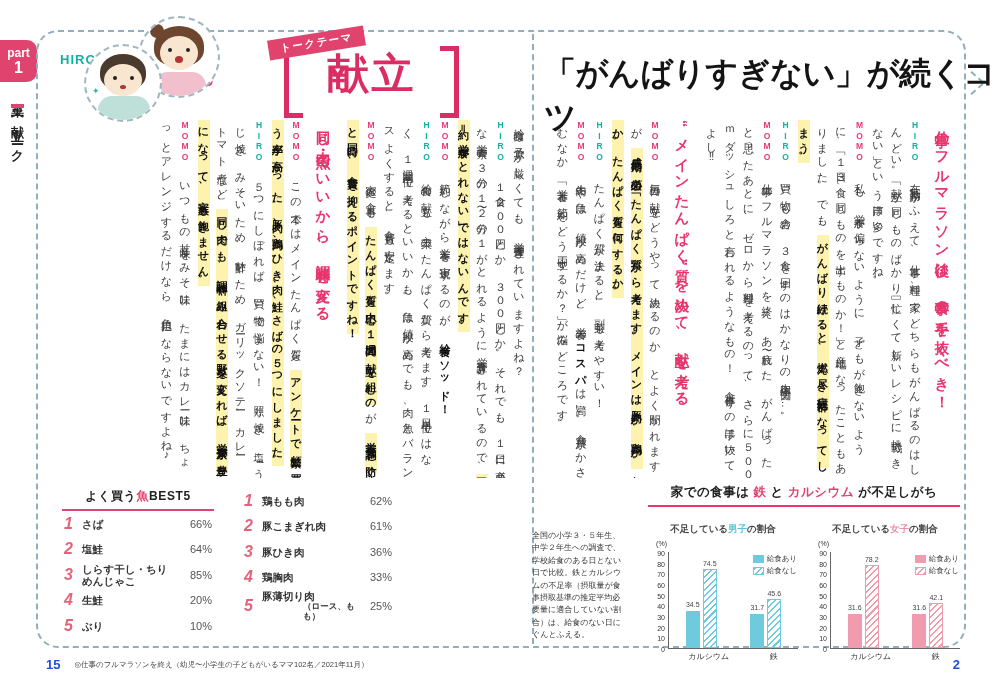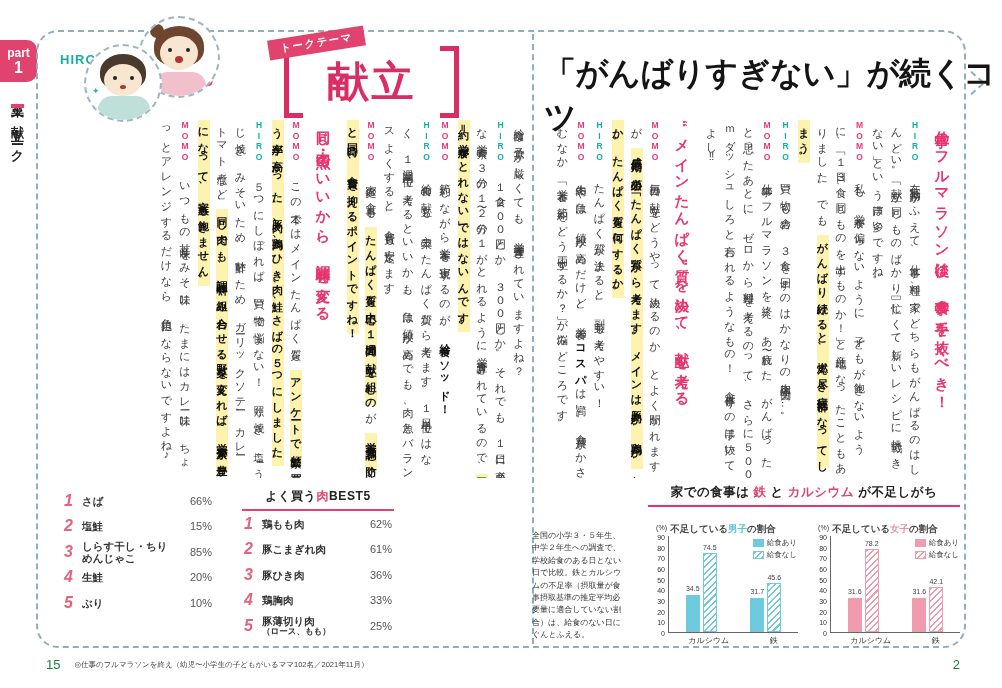--- a/index.html
+++ b/index.html
@@ -31,21 +31,21 @@
   .av-mouth{position:absolute;background:#b23434;border-radius:50%;}
   .av-shirt{position:absolute;border-radius:14px 14px 0 0;}
   .av-bun{position:absolute;width:14px;height:14px;background:#6e4630;border-radius:50%;}
   .sparkle{position:absolute;color:#2bb5a3;font-size:9px;}
   .speaker-name{position:absolute;font-weight:bold;font-size:13px;letter-spacing:.08em;}
   #label-hiro{left:60px;top:52px;color:#12b2a2;}
   #label-momo{left:168px;top:74px;color:#e8397a;}
   
   .theme-ribbon{position:absolute;left:268px;top:33px;background:#e0436e;color:#fff;font-size:10.5px;
     font-weight:bold;padding:3px 12px;transform:rotate(-9deg);letter-spacing:.15em;z-index:2;}
-  .theme-wrap{position:absolute;left:284px;top:46px;display:flex;align-items:center;}
+  .theme-wrap{position:absolute;left:284px;top:46px;display:flex;}
   .bracket{width:14px;height:62px;border:5px solid #d92d63;}
   .bracket-l{border-right:none;}
   .bracket-r{border-left:none;}
   .theme-title{font-size:42px;font-weight:900;color:#d92d63;padding:0 24px;letter-spacing:.06em;
     font-family:"DejaVu Sans","Liberation Sans",sans-serif;}
   .main-title{position:absolute;left:544px;top:52px;font-size:32px;font-weight:700;color:#141414;
     letter-spacing:-.01em;font-family:"DejaVu Sans","Liberation Sans",sans-serif;}
   
   .talk{position:absolute;top:120px;height:358px;writing-mode:vertical-rl;text-orientation:mixed;
     font-size:11px;letter-spacing:.2em;color:#3a3a3a;overflow:hidden;}
@@ -61,30 +61,30 @@
   .em{font-weight:bold;color:#111;}
   
   .best5-wrap{position:absolute;left:62px;top:488px;display:flex;gap:28px;}
   .best5{width:152px;}
   .best5-title{font-size:12px;font-weight:bold;color:#222;border-bottom:2px solid #e0436e;
     padding:0 2px 4px 2px;text-align:center;letter-spacing:.05em;}
   .best5-title .kw{color:#e0436e;}
   .best5-row{display:flex;align-items:center;min-height:25.5px;padding:0 2px;}
   .best5-rank{width:18px;font-size:16px;font-weight:900;color:#e2647a;font-style:italic;}
   .best5-label{flex:1;font-size:10.5px;font-weight:bold;color:#333;line-height:1.15;}
-  .best5-sub{font-size:8.5px;font-weight:bold;color:#333;display:block;}
+  .best5-sub{font-size:8.5px;font-weight:bold;color:#333;display:block;margin-left:41px;}
   .best5-pct{width:34px;text-align:right;font-size:11px;color:#555;}
   
   .chart-section{position:absolute;left:648px;top:484px;width:312px;}
   .chart-section-title{font-size:12.5px;font-weight:bold;color:#222;text-align:center;
     border-bottom:2px solid #e8356d;padding-bottom:4px;letter-spacing:.04em;}
   .chart-section-title .pink{color:#e0436e;}
   .charts-row{display:flex;gap:12px;margin-top:16px;}
   .chart{width:150px;}
-  .chart-title{font-size:9.5px;font-weight:bold;color:#444;text-align:center;}
+  .chart-title{font-size:9.5px;font-weight:bold;color:#444;text-align:center;margin-bottom:16px;}
   .chart-body{display:flex;align-items:flex-end;}
   .yaxis{position:relative;width:20px;}
   .yunit{position:absolute;top:-13px;right:1px;font-size:7px;color:#333;}
   .ytick{position:absolute;right:3px;font-size:7px;color:#333;}
   .plot{flex:1;position:relative;border-left:1px solid #666;border-bottom:1px solid #666;}
   .groups{position:absolute;left:0;right:0;top:0;bottom:0;display:flex;justify-content:space-around;
     align-items:flex-end;}
   .bar-group{display:flex;gap:3px;align-items:flex-end;}
   .bar{width:14px;position:relative;box-sizing:border-box;}
   .bar-value{position:absolute;top:-10px;left:50%;transform:translateX(-50%);font-size:7px;
@@ -94,21 +94,21 @@
   .swatch{width:11px;height:8px;display:inline-block;box-sizing:border-box;}
   .legend-label{font-size:7.5px;color:#333;}
   .xlabels{margin-left:20px;display:flex;justify-content:space-around;font-size:8px;color:#333;
     margin-top:2px;}
   .chart-caption{position:absolute;left:532px;top:530px;width:96px;font-size:8px;color:#333;
     line-height:1.55;}
   
   .footer{position:absolute;top:657px;font-size:7.5px;color:#444;display:flex;align-items:center;gap:14px;}
   #footer-left{left:46px;}
   #footer-right{right:42px;}
-  .page-num{font-size:13px;font-weight:normal;color:#15803d;}
+  .page-num{font-size:13px;font-weight:bold;color:#1d4ed8;}
 </style>
 </head>
 <body>
 
 <div id="stage">
 
   <div class="part-badge">
     <span class="part-word">part</span>
     <span class="part-num">1</span>
   </div>
@@ -168,48 +168,48 @@
       <p class="talk-para"><span class="speaker hiro">HIRO</span>　<span>給食の献立も、主菜のたんぱく質から考えます。１日単位ではなく、１週間単位で考えるといいかも。魚は値段が高めでも、肉、魚とバランスよくすると、食費も安定します。</span></p>
       <p class="talk-para"><span class="speaker momo">MOMO</span>　<span>家庭の食事も、</span><span class="hl em">たんぱく質を中心に１週間の献立を組むの</span><span>が、</span><span class="hl em">栄養失調を防ぐと同時に、食費を抑えるポイントですね！</span></p>
       <p class="talk-heading">同じ肉・魚でいいから、調味料を変える</p>
       <p class="talk-para"><span class="speaker momo">MOMO</span>　<span>この本ではメインたんぱく質を、</span><span class="hl em">アンケートで頻繁に買う率が高かった、豚肉、鶏肉、ひき肉、鮭、さばの５つにしました。</span></p>
       <p class="talk-para"><span class="speaker hiro">HIRO</span>　<span>５つにしぼれば、買い物で悩まない！　照り焼き、塩こうじ焼き、みそいため、甘酢いため、ガーリックソテー、カレー、トマト煮など、</span><span class="hl em">同じ肉でも、調味料や組み合わせる野菜を変えれば、栄養素が豊かになって、家族も飽きません。</span></p>
       <p class="talk-para"><span class="speaker momo">MOMO</span>　<span>いつもの甘辛味をみそ味に、たまにはカレー味に、ちょっとアレンジするだけなら、負担にならないですよね♪</span></p>
     </div>
 
   <div class="best5-wrap">
     <div class="best5">
+        <div class="best5-title">よく買う<span class="kw">魚</span>BEST5</div>
         <div class="best5-row">
           <span class="best5-rank">1</span>
           <span class="best5-label">さば</span>
           <span class="best5-pct">66%</span>
         </div>
         <div class="best5-row">
           <span class="best5-rank">2</span>
           <span class="best5-label">塩鮭</span>
-          <span class="best5-pct">15%</span>
+          <span class="best5-pct">64%</span>
         </div>
         <div class="best5-row">
           <span class="best5-rank">3</span>
           <span class="best5-label">しらす干し・ちりめんじゃこ</span>
           <span class="best5-pct">85%</span>
         </div>
         <div class="best5-row">
           <span class="best5-rank">4</span>
           <span class="best5-label">生鮭</span>
           <span class="best5-pct">20%</span>
         </div>
         <div class="best5-row">
           <span class="best5-rank">5</span>
           <span class="best5-label">ぶり</span>
           <span class="best5-pct">10%</span>
         </div>
       </div>
     <div class="best5">
-        <div class="best5-title">よく買う<span class="kw">肉</span>BEST5</div>
         <div class="best5-row">
           <span class="best5-rank">1</span>
           <span class="best5-label">鶏もも肉</span>
           <span class="best5-pct">62%</span>
         </div>
         <div class="best5-row">
           <span class="best5-rank">2</span>
           <span class="best5-label">豚こまぎれ肉</span>
           <span class="best5-pct">61%</span>
         </div>

